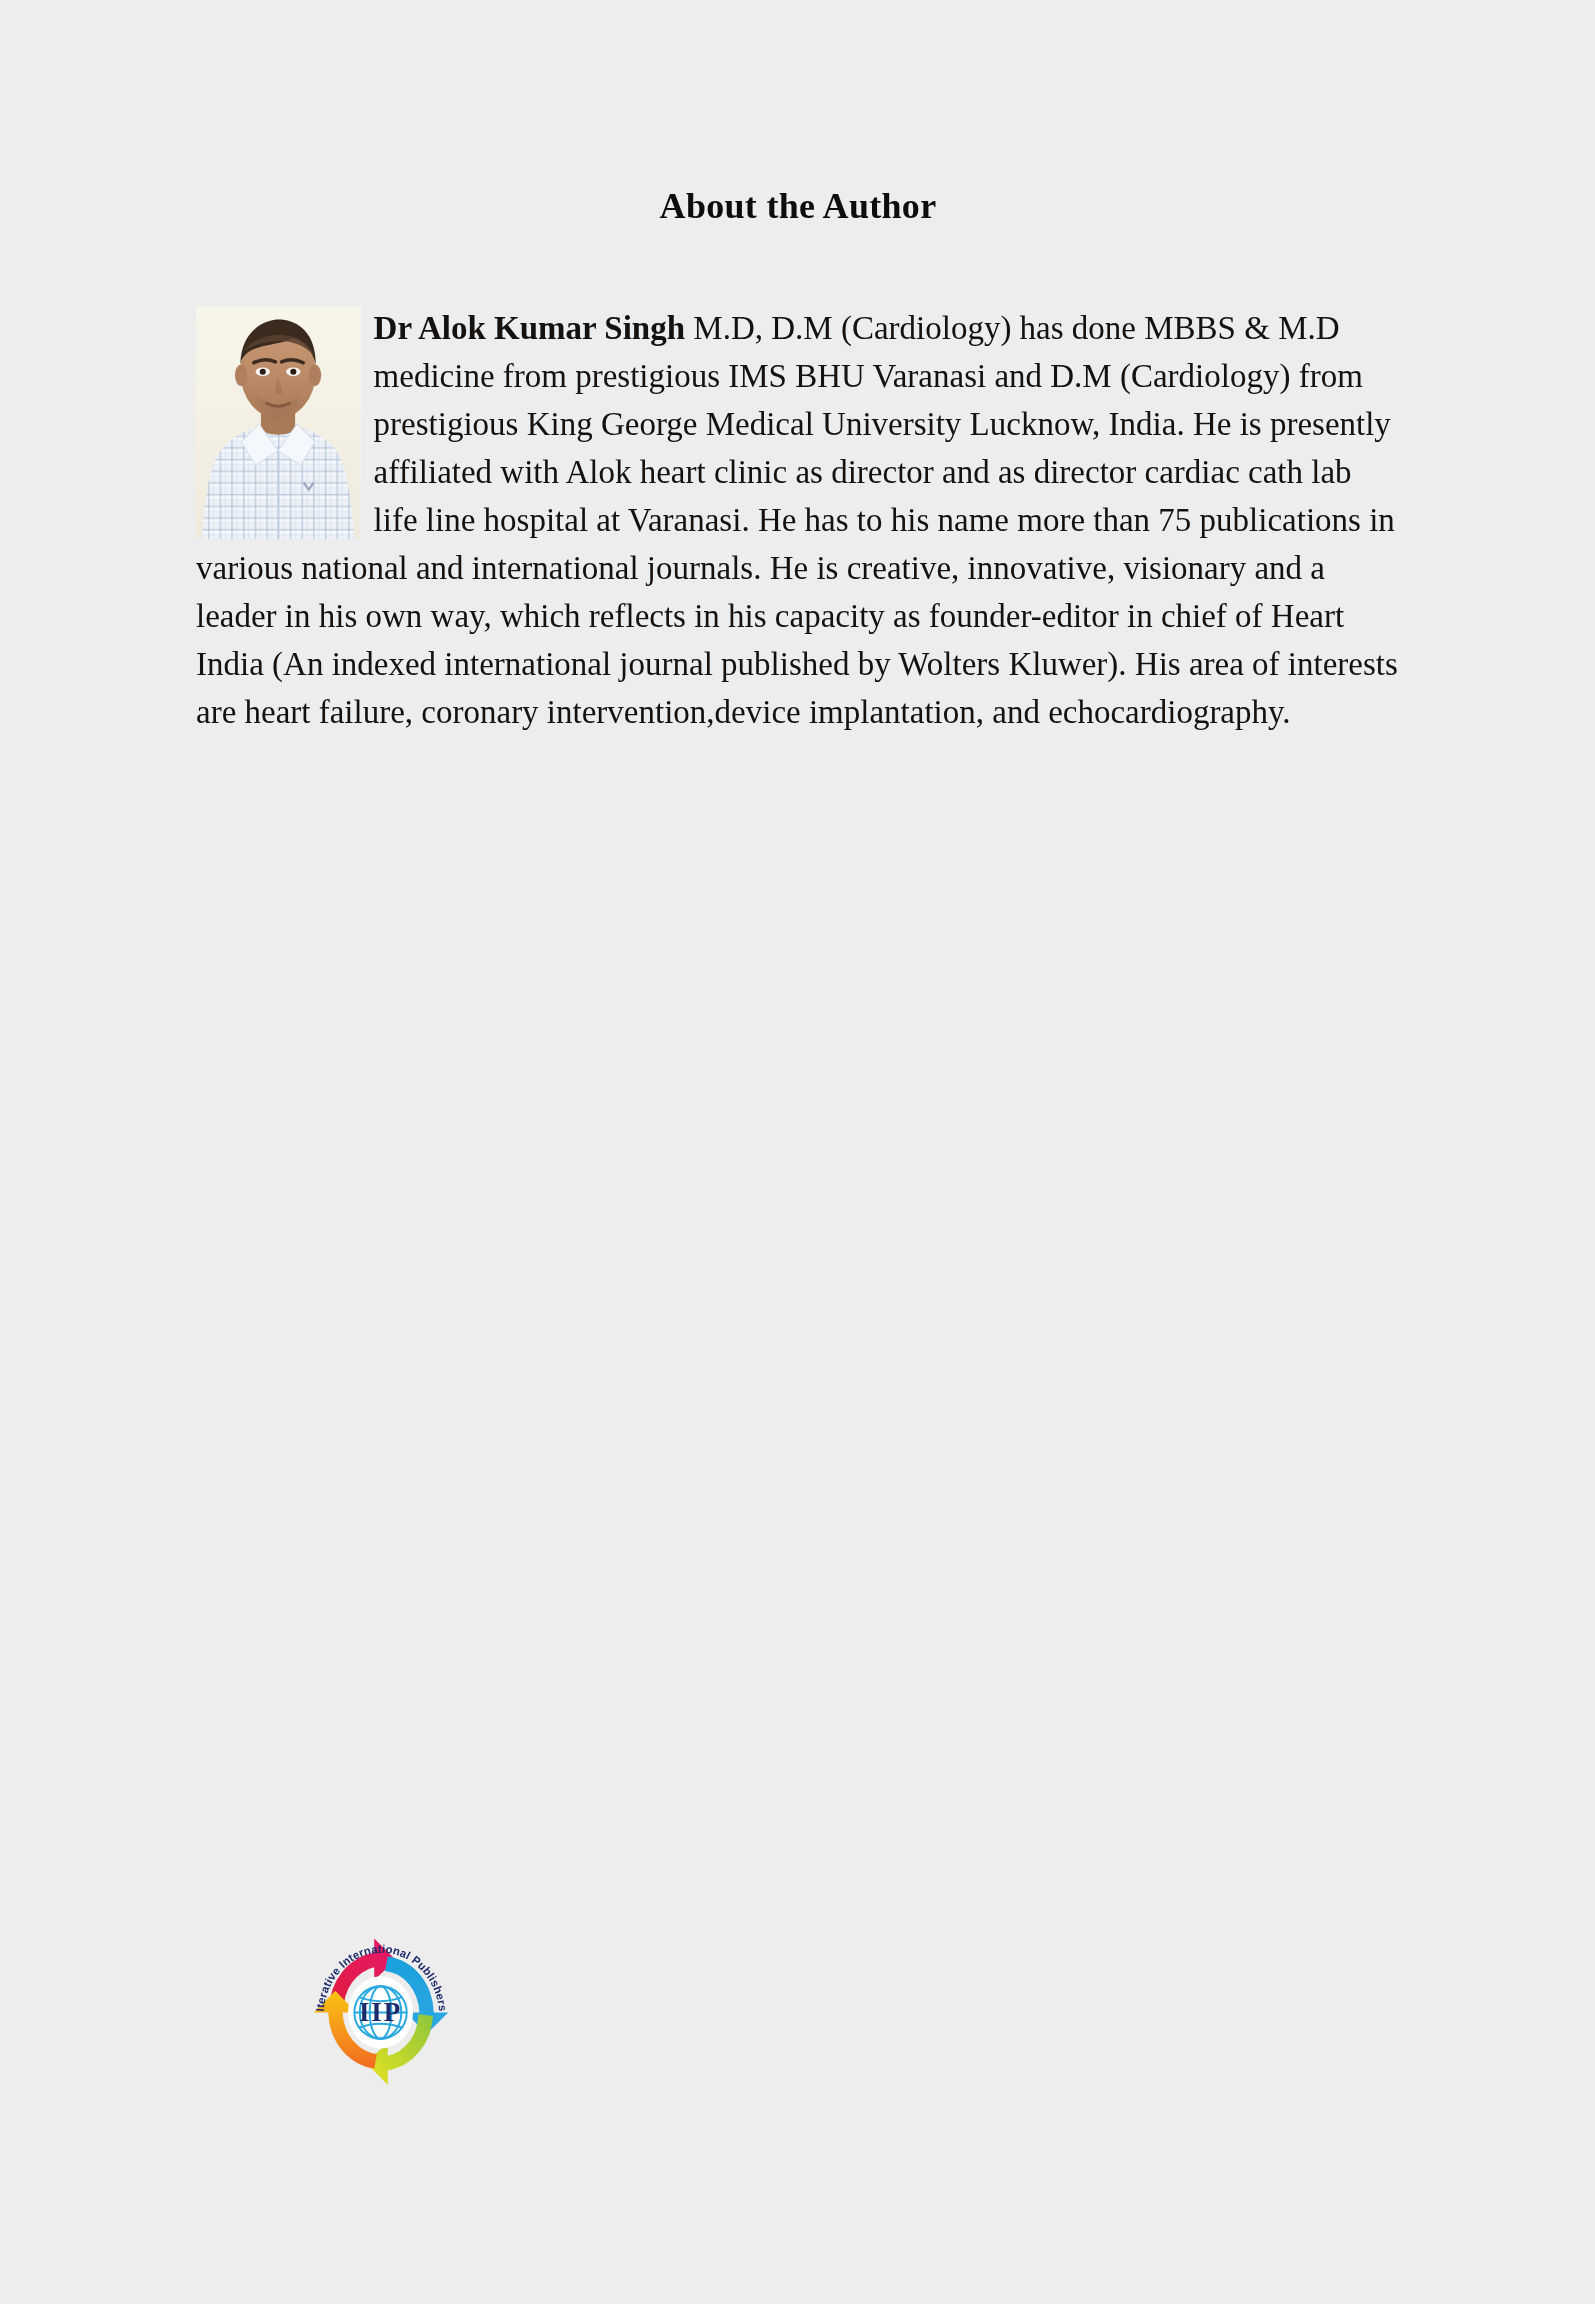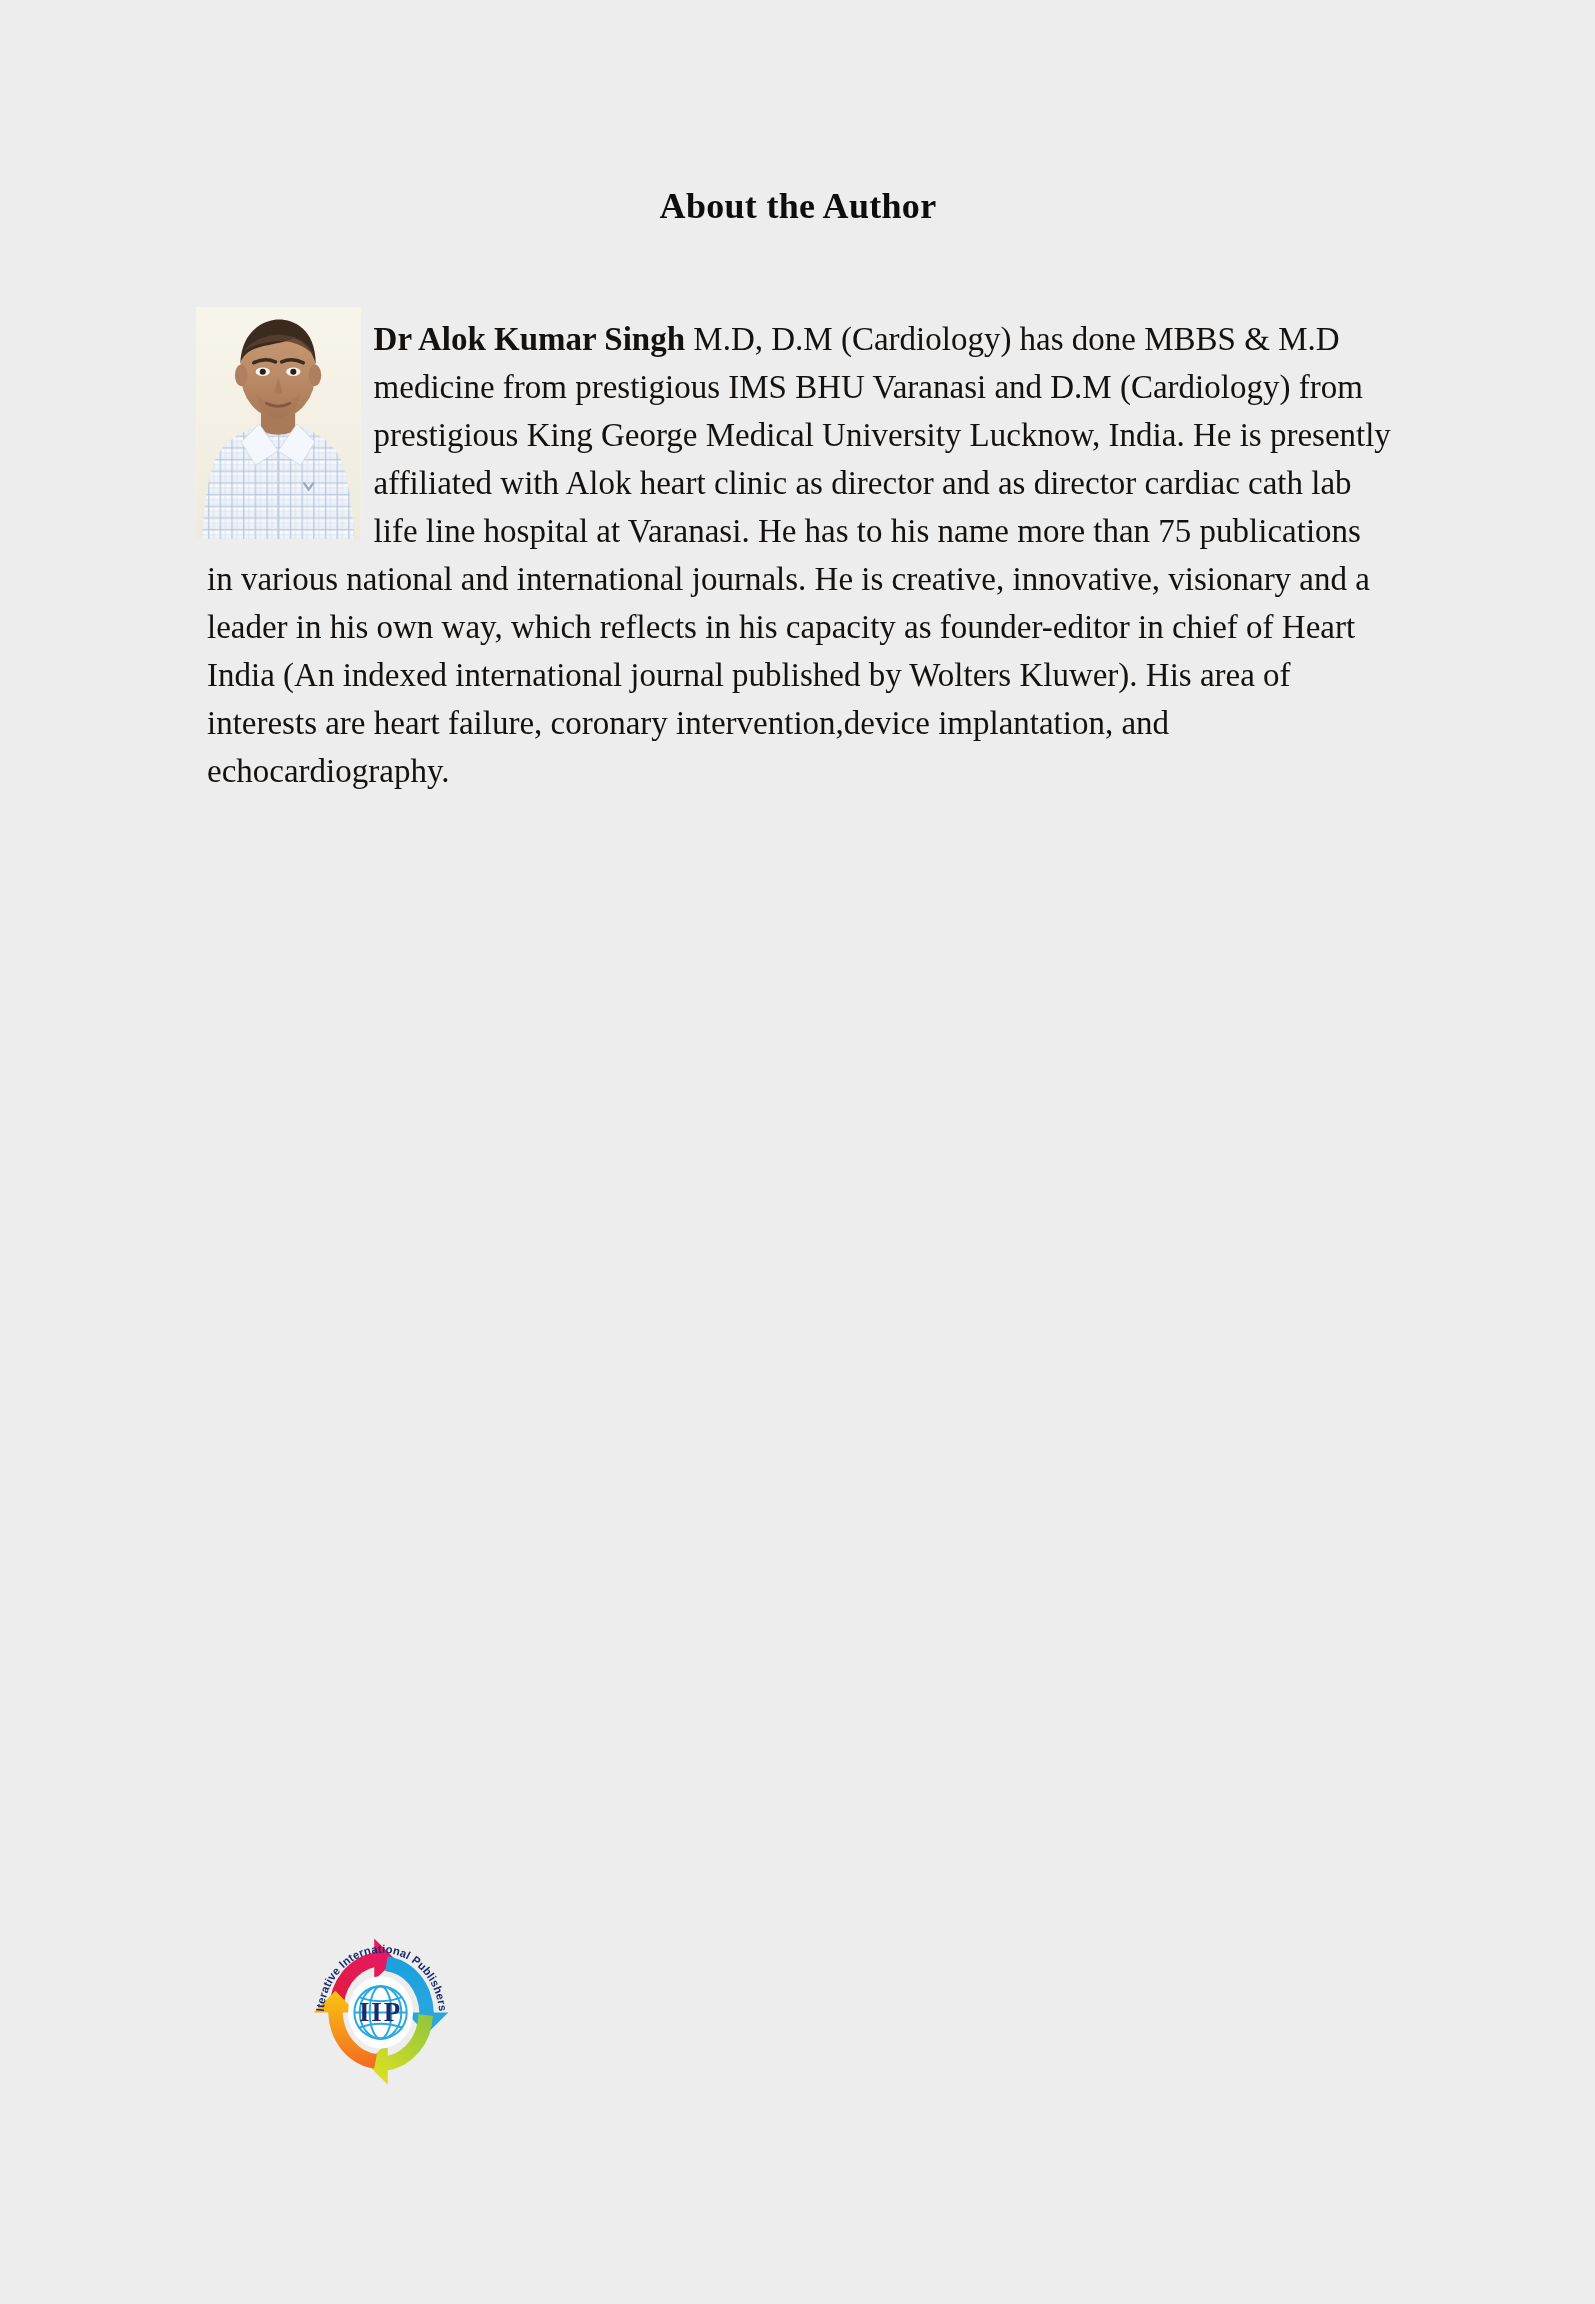--- a/index.html
+++ b/index.html
@@ -44,21 +44,21 @@
     top: 304px;
     width: 1206px;
     font-size: 33px;
     line-height: 48px;
     text-align: justify;
     text-justify: inter-word;
     color: #14110f;
     hyphens: none;
   }
   .bio-block p {
-    margin: 11px;
+    margin: 0;
     text-align: justify;
   }
   .bio-block p:last-child {
     text-align: left;
   }
 
   .author-photo {
     float: left;
     width: 165px;
     height: 232px;

